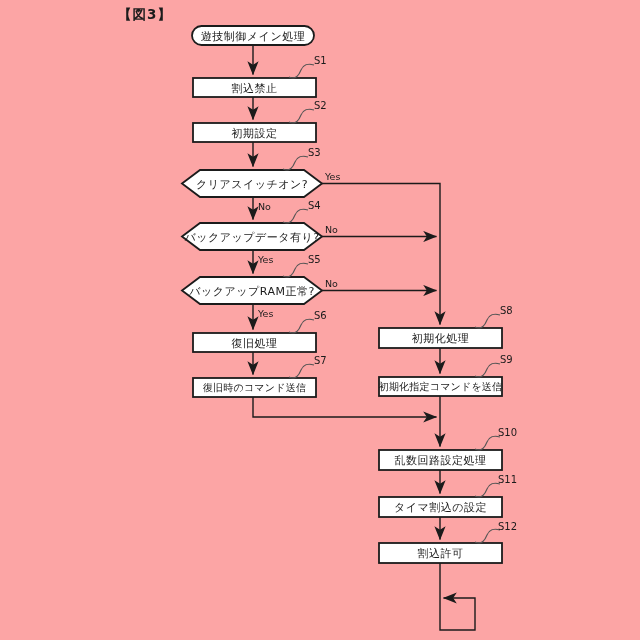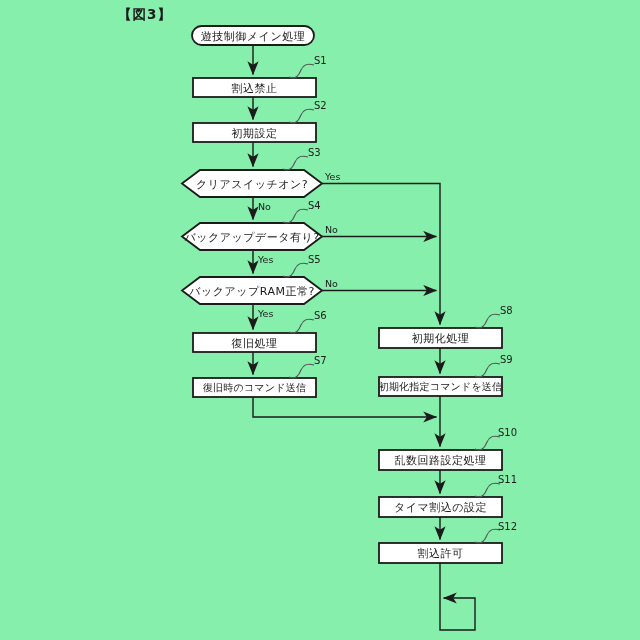--- a/index.html
+++ b/index.html
@@ -1,21 +1,21 @@
 <!DOCTYPE html>
 <html><head>
 <meta charset="utf-8">
 <style>
   html, body {
     margin: 0; padding: 0;
     background: #ffffff;
     width: 640px; height: 640px;
     font-family: "DejaVu Sans", sans-serif;
   }
-  #canvas { position: relative; width: 640px; height: 640px; background: #86efac; }
+  #canvas { position: relative; width: 640px; height: 640px; background: #fca5a5; }
   svg { display: block; }
   .node-text   { font-size: 11px; fill: #1b1b1b; text-anchor: middle; letter-spacing: .5px; }
   .node-text-s { font-size: 10px; fill: #1b1b1b; text-anchor: middle; letter-spacing: .2px; }
   .step-id     { font-size: 10px; fill: #1b1b1b; }
   .branch-lbl  { font-size: 9.5px; fill: #1b1b1b; }
   .fig-title   { font-size: 13.5px; font-weight: bold; fill: #1b1b1b; letter-spacing: 1px; }
   .shape  { fill: #ffffff; stroke: #1b1b1b; stroke-width: 1.8px; }
   .flow   { fill: none; stroke: #1b1b1b; stroke-width: 1.4px; }
   .squig  { fill: none; stroke: #555555; stroke-width: 1.1px; }
 </style>

